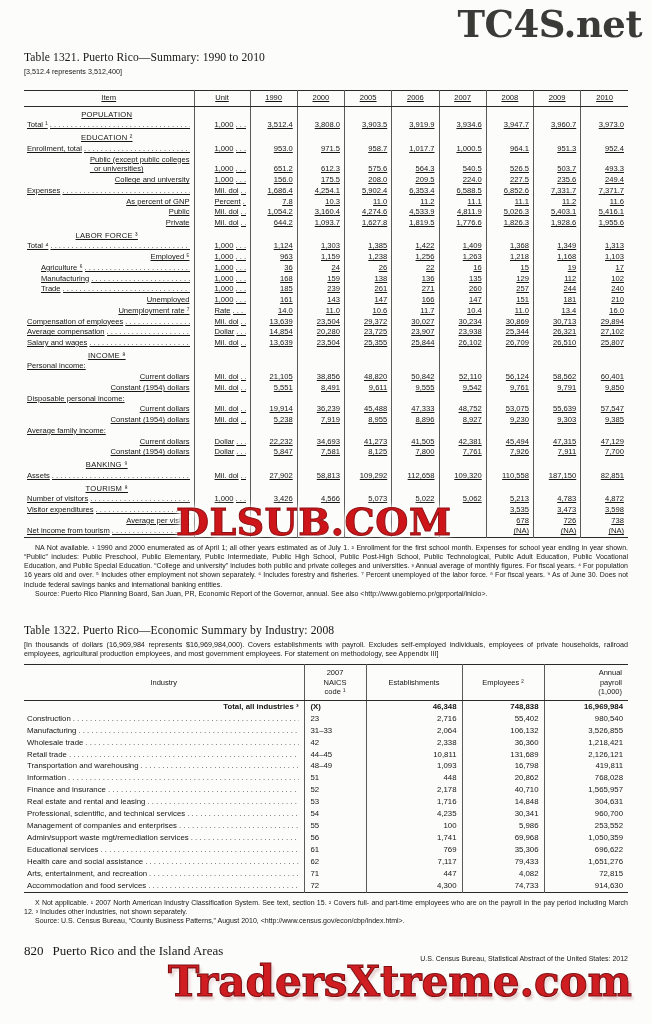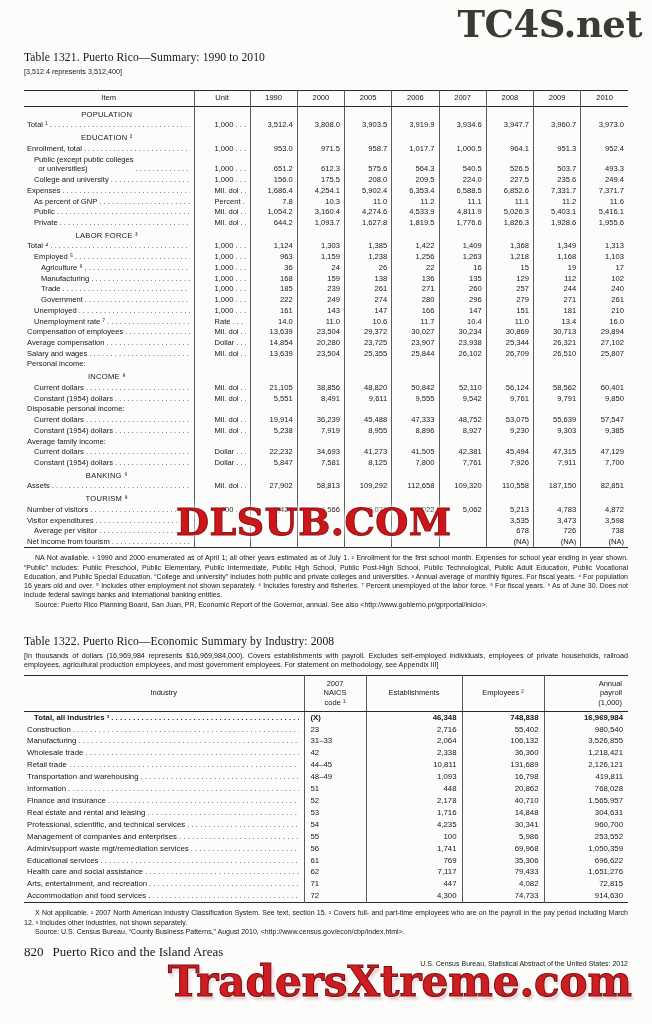--- a/index.html
+++ b/index.html
@@ -13,51 +13,51 @@
   }
   .page { padding:42px 24px 0; position:relative; }
   p { margin:0; }
 
   .tbl-title { font-size:11.6px; font-weight:normal; letter-spacing:.1px; margin:9px 0 3px; font-family:"Liberation Serif","DejaVu Serif",serif; }
   .tbl-note  { font-size:7.2px; line-height:1.3; margin:0 0 5px; text-align:justify; }
 
   table { border-collapse:collapse; width:100%; table-layout:fixed; }
 
   
-  #t1321 { font-size:7.6px; line-height:1.28; border-top:1.4px solid #2a2a2a; border-bottom:1.4px solid #2a2a2a; margin-top:14px; }
+  #t1321 { font-size:7.6px; line-height:1.28; border-top:1.4px solid #2a2a2a; border-bottom:1.4px solid #2a2a2a; margin-top:14px;text-decoration:underline; }
   #t1321 th { font-weight:normal; font-size:7.6px; text-align:center; vertical-align:middle; padding:2px 0 3px; border-bottom:1px solid #2a2a2a; }
   #t1321 td { vertical-align:bottom; padding:.5px 4px .5px 0; }
   #t1321 th+th, #t1321 td+td { border-left:1px solid #5a5a5a; }
   #t1321 td.sec { text-align:center; padding-top:2.6px; letter-spacing:.25px; }
   td.num { text-align:right; }
 
   .lead { display:flex; align-items:flex-end; overflow:hidden; }
   .lbl  { white-space:pre-wrap; }
   .dots { flex:1 1 0; overflow:hidden; white-space:nowrap; margin-left:2px; color:#2d2d2d; }
   .dots::after { content:". . . . . . . . . . . . . . . . . . . . . . . . . . . . . . . . . . . . . . . . . . . . . . . . . . . . . . . . . . . . . . . . ."; }
   .ind0 .lead { padding-left:3px; }
-  .ind1 .lead { padding-left:10px; }
+  .ind1 .lead { padding-left:10px;flex-direction:column; }
   .ind2 .lead { padding-left:17px; }
   td.unit .lead { padding-left:20px; }
 
   .fnote { font-size:7px; line-height:1.32; text-align:justify; text-indent:11px; margin-top:5px; }
   .fnote.src { margin-top:0; }
 
   
   .sec2-title { margin-top:26px; }
   #t1322 { font-size:7.8px; line-height:1.3; border-top:1.4px solid #2a2a2a; border-bottom:1.4px solid #2a2a2a; margin-top:3px; }
   #t1322 th { font-weight:normal; font-size:7.5px; text-align:center; vertical-align:middle; padding:3px 2px; border-bottom:1px solid #2a2a2a; white-space:pre-line; }
   #t1322 th.pay { text-align:right; padding-right:6px; }
   #t1322 td { vertical-align:bottom; padding:.9px 5px .9px 0; }
   #t1322 th+th, #t1322 td+td { border-left:1px solid #5a5a5a; }
   #t1322 td.code { text-align:left; padding-left:6px; }
   #t1322 tr.bold { font-weight:bold; }
 
   
-  .footer { display:flex; justify-content:space-between; align-items:flex-end; margin-top:8px; }
+  .footer { display:flex; justify-content:space-between; align-items:center; margin-top:18px; }
   .footer-left { font-family:"Liberation Serif","DejaVu Serif",serif; font-size:13px; }
   .footer-left span + span { margin-left:9px; }
   .footer-right { font-size:7px; position:relative; top:7px; }
 
   
   .wm { position:absolute; font-weight:bold; line-height:1; white-space:nowrap; pointer-events:none;text-align:center; }
   .wm-top {
     top:6px; right:10px;
     font-family:"DejaVu Serif",serif; font-size:37px; color:#3a3a37;
     letter-spacing:-.5px;
@@ -430,42 +430,20 @@
           <td class="num">185</td>
           <td class="num">239</td>
           <td class="num">261</td>
           <td class="num">271</td>
           <td class="num">260</td>
           <td class="num">257</td>
           <td class="num">244</td>
           <td class="num">240</td>
         </tr>
         <tr>
-          <td class="item ind2">
-            <span class="lead">
-              <span class="lbl">Government</span>
-              <span class="dots"></span>
-            </span>
-          </td>
-          <td class="unit">
-            <span class="lead">
-              <span class="lbl">1,000</span>
-              <span class="dots"></span>
-            </span>
-          </td>
-          <td class="num">222</td>
-          <td class="num">249</td>
-          <td class="num">274</td>
-          <td class="num">280</td>
-          <td class="num">296</td>
-          <td class="num">279</td>
-          <td class="num">271</td>
-          <td class="num">261</td>
-        </tr>
-        <tr>
           <td class="item ind1">
             <span class="lead">
               <span class="lbl">Unemployed</span>
               <span class="dots"></span>
             </span>
           </td>
           <td class="unit">
             <span class="lead">
               <span class="lbl">1,000</span>
               <span class="dots"></span>
@@ -562,37 +540,37 @@
           <td class="num">13,639</td>
           <td class="num">23,504</td>
           <td class="num">25,355</td>
           <td class="num">25,844</td>
           <td class="num">26,102</td>
           <td class="num">26,709</td>
           <td class="num">26,510</td>
           <td class="num">25,807</td>
         </tr>
         <tr>
+          <td class="item sec">INCOME ⁸</td>
+          <td class="unit"></td>
+          <td class="num"></td>
+          <td class="num"></td>
+          <td class="num"></td>
+          <td class="num"></td>
+          <td class="num"></td>
+          <td class="num"></td>
+          <td class="num"></td>
+          <td class="num"></td>
+        </tr>
+        <tr>
           <td class="item ind0">
             <span class="lead">
               <span class="lbl">Personal income:</span>
             </span>
           </td>
-          <td class="unit"></td>
-          <td class="num"></td>
-          <td class="num"></td>
-          <td class="num"></td>
-          <td class="num"></td>
-          <td class="num"></td>
-          <td class="num"></td>
-          <td class="num"></td>
-          <td class="num"></td>
-        </tr>
-        <tr>
-          <td class="item sec">INCOME ⁸</td>
           <td class="unit"></td>
           <td class="num"></td>
           <td class="num"></td>
           <td class="num"></td>
           <td class="num"></td>
           <td class="num"></td>
           <td class="num"></td>
           <td class="num"></td>
           <td class="num"></td>
         </tr>

